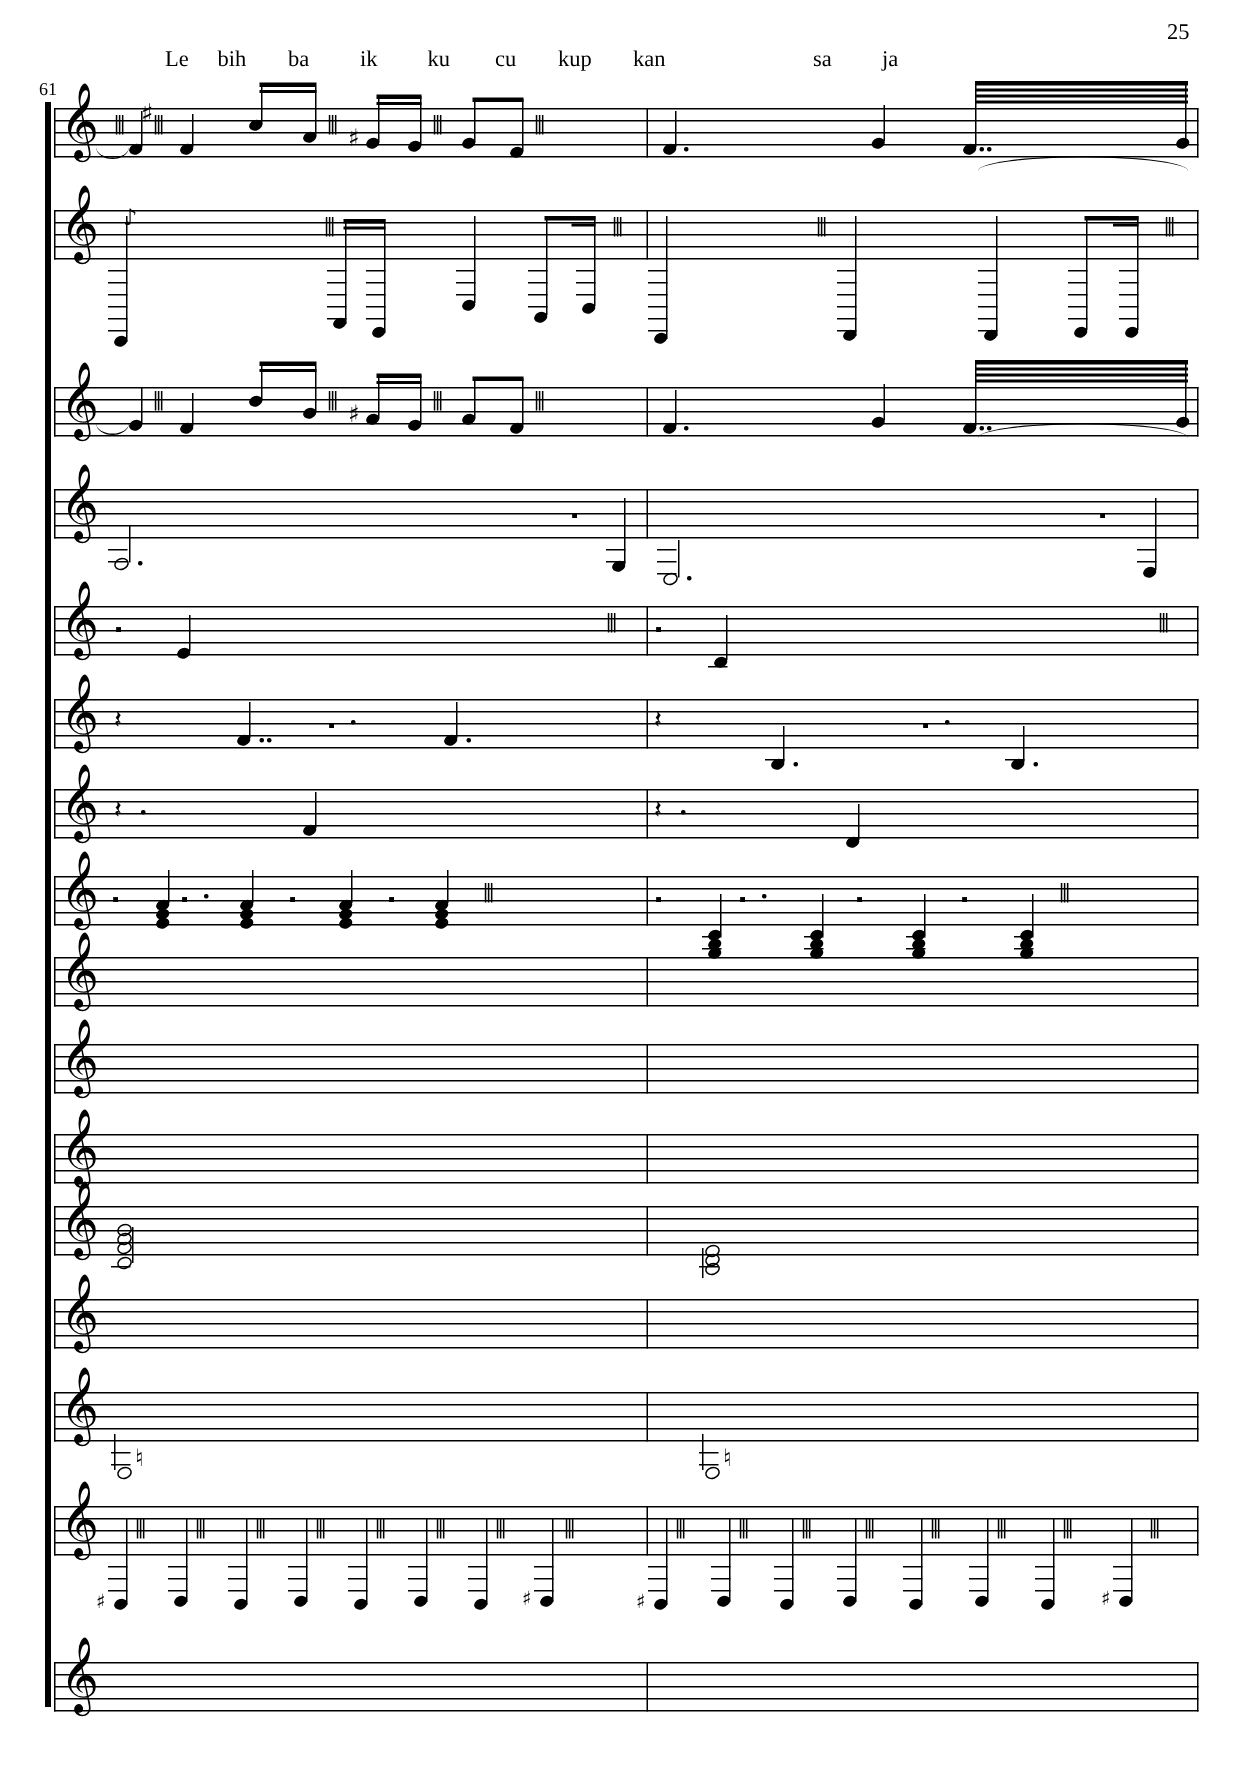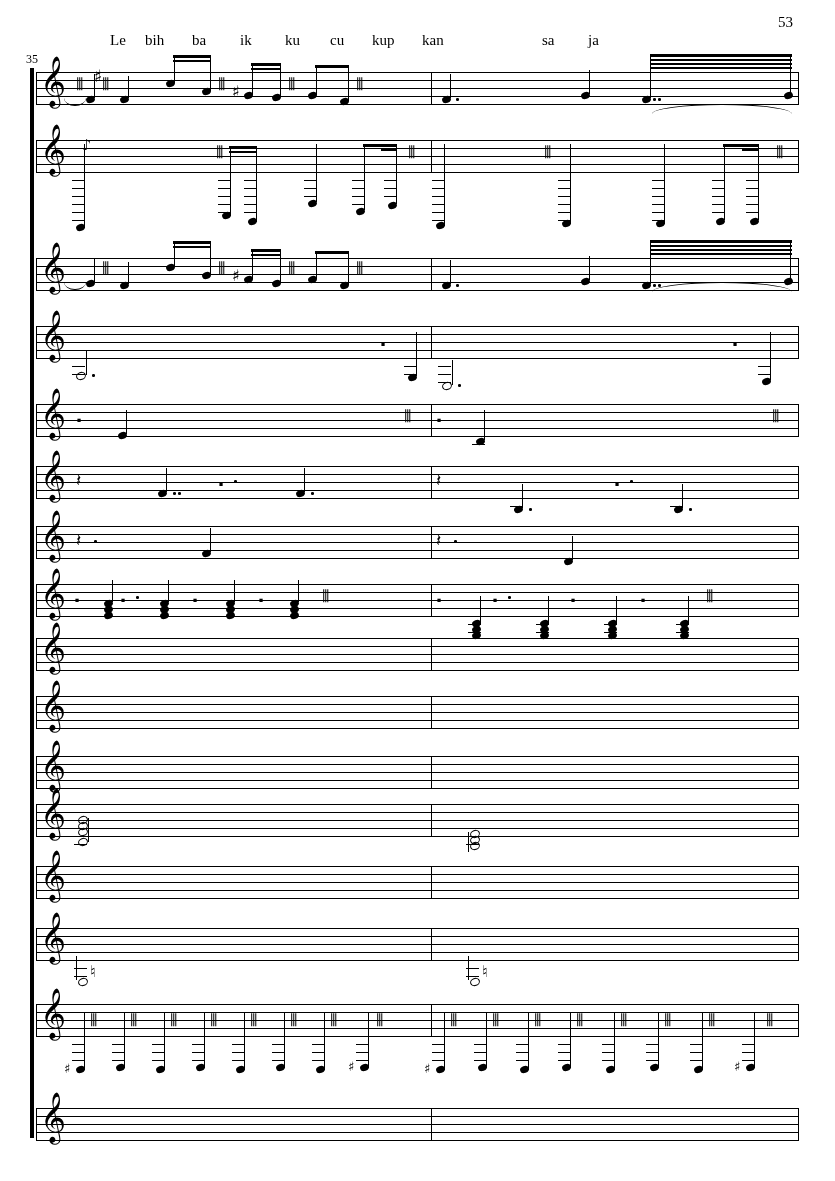--- a/index.html
+++ b/index.html
@@ -167,22 +167,22 @@
     border-radius: 50% 50% 0 0/100% 100% 0 0;
     height: 9px;
   }
   .acc { font-size: 16px; font-family: "DejaVu Sans", sans-serif; }
 </style>
 </head>
 <body>
 
 <div class="page">
 
-  <div class="page-number">53</div>
-  <div class="measure-number">35</div>
+  <div class="page-number">25</div>
+  <div class="measure-number">61</div>
 
   <div class="lyrics">
     <span class="lyric-syl" style="left:0px">Le</span>
     <span class="lyric-syl" style="left:35px">bih</span>
     <span class="lyric-syl" style="left:82px">ba</span>
     <span class="lyric-syl" style="left:130px">ik</span>
     <span class="lyric-syl" style="left:175px">ku</span>
     <span class="lyric-syl" style="left:220px">cu</span>
     <span class="lyric-syl" style="left:262px">kup</span>
     <span class="lyric-syl" style="left:312px">kan</span>

